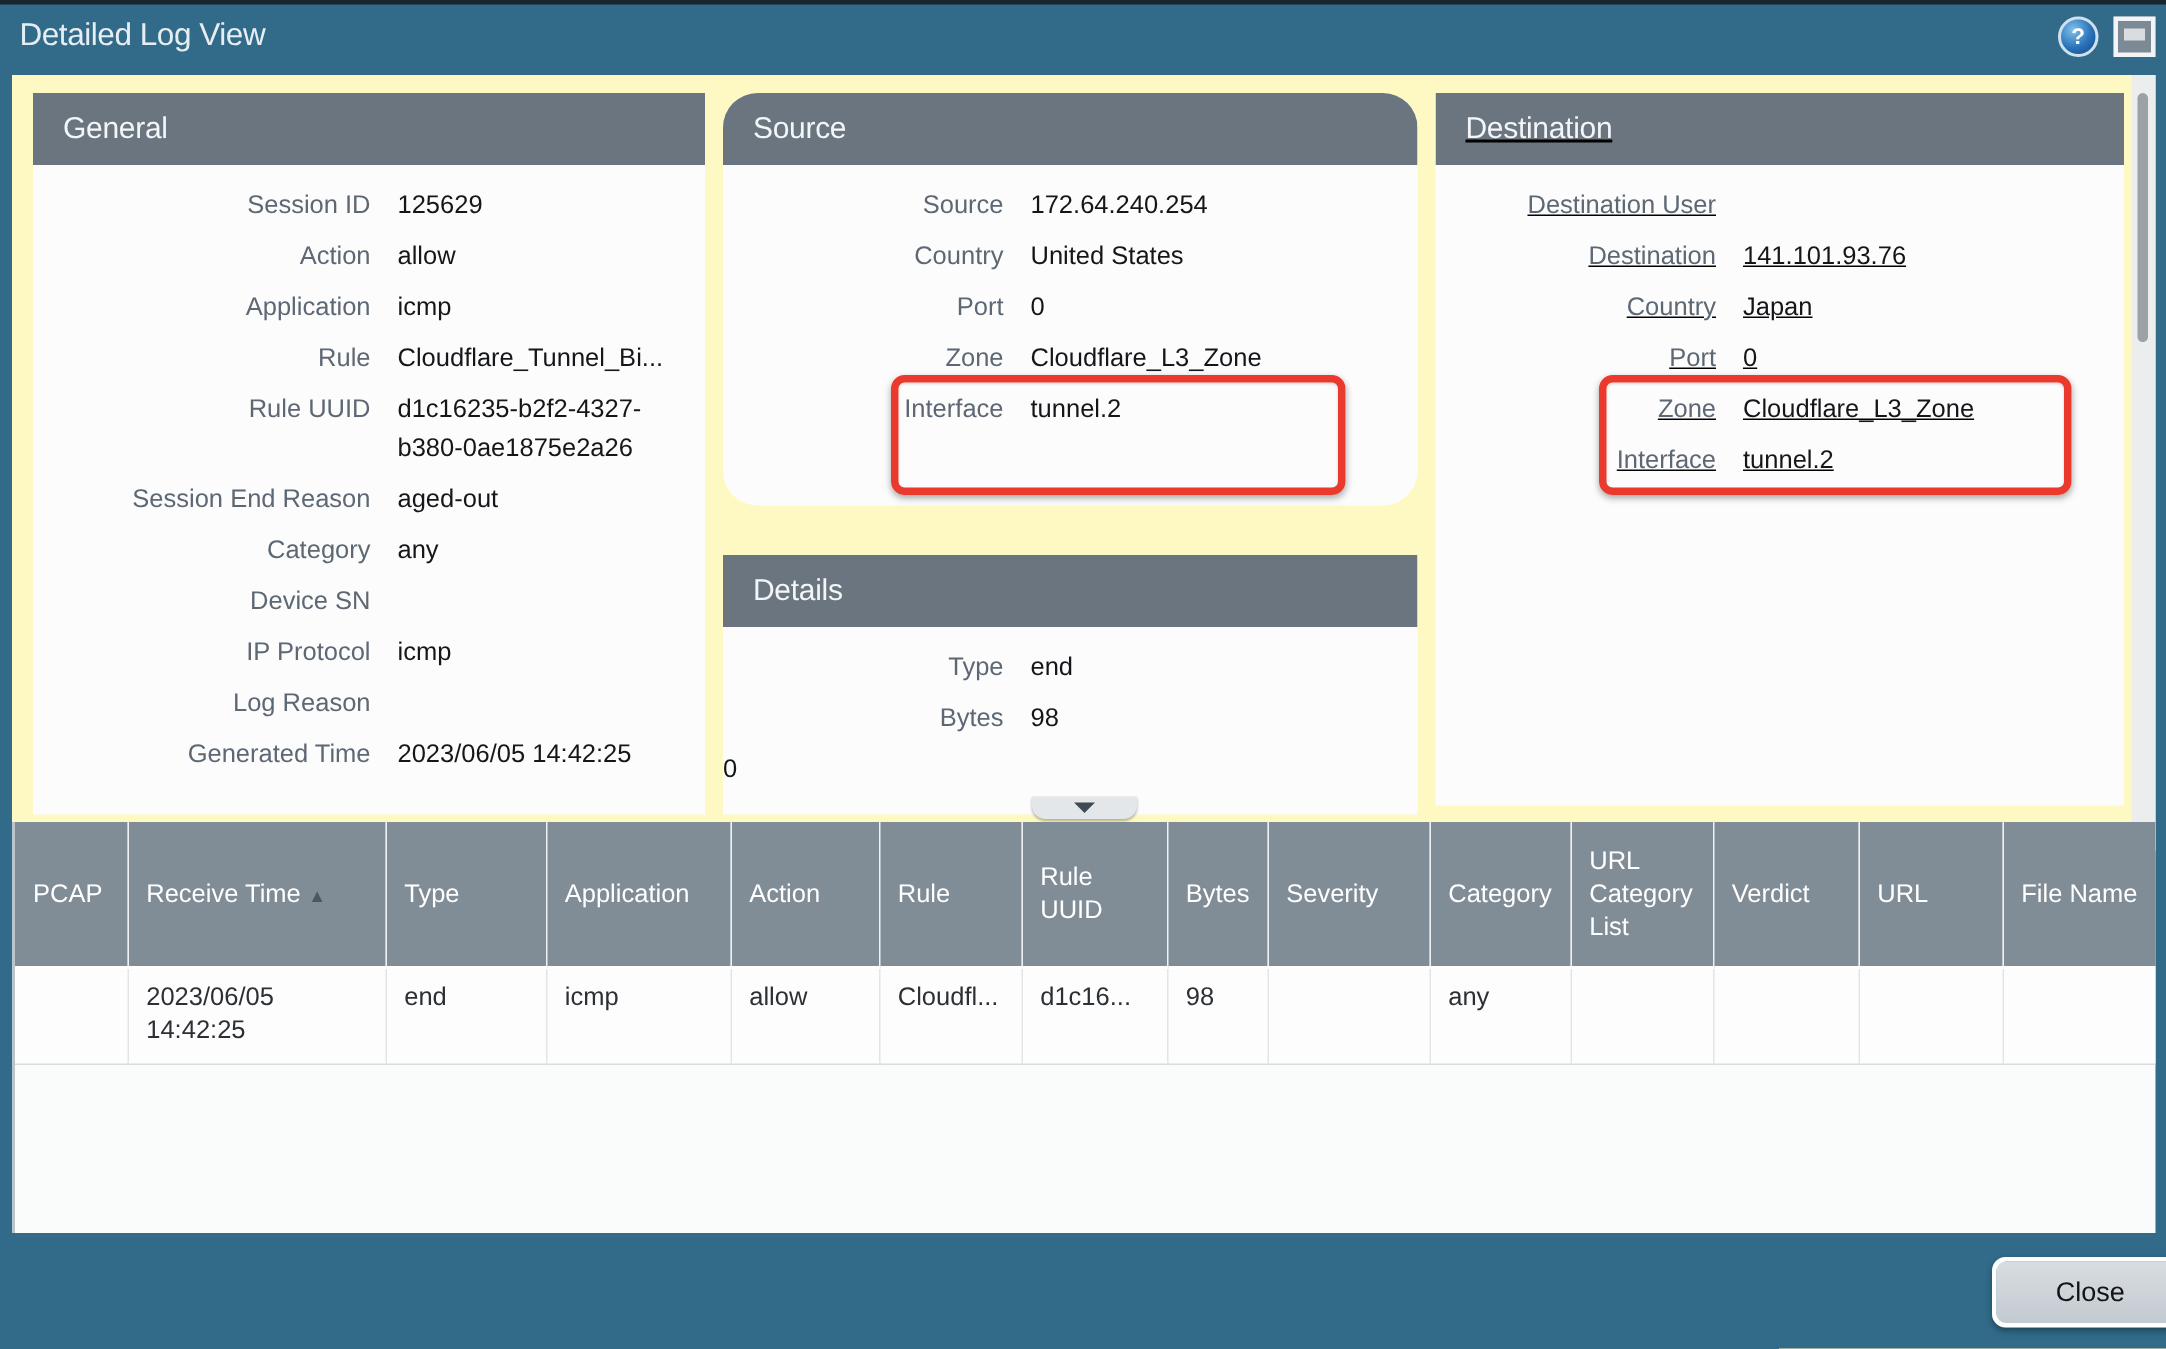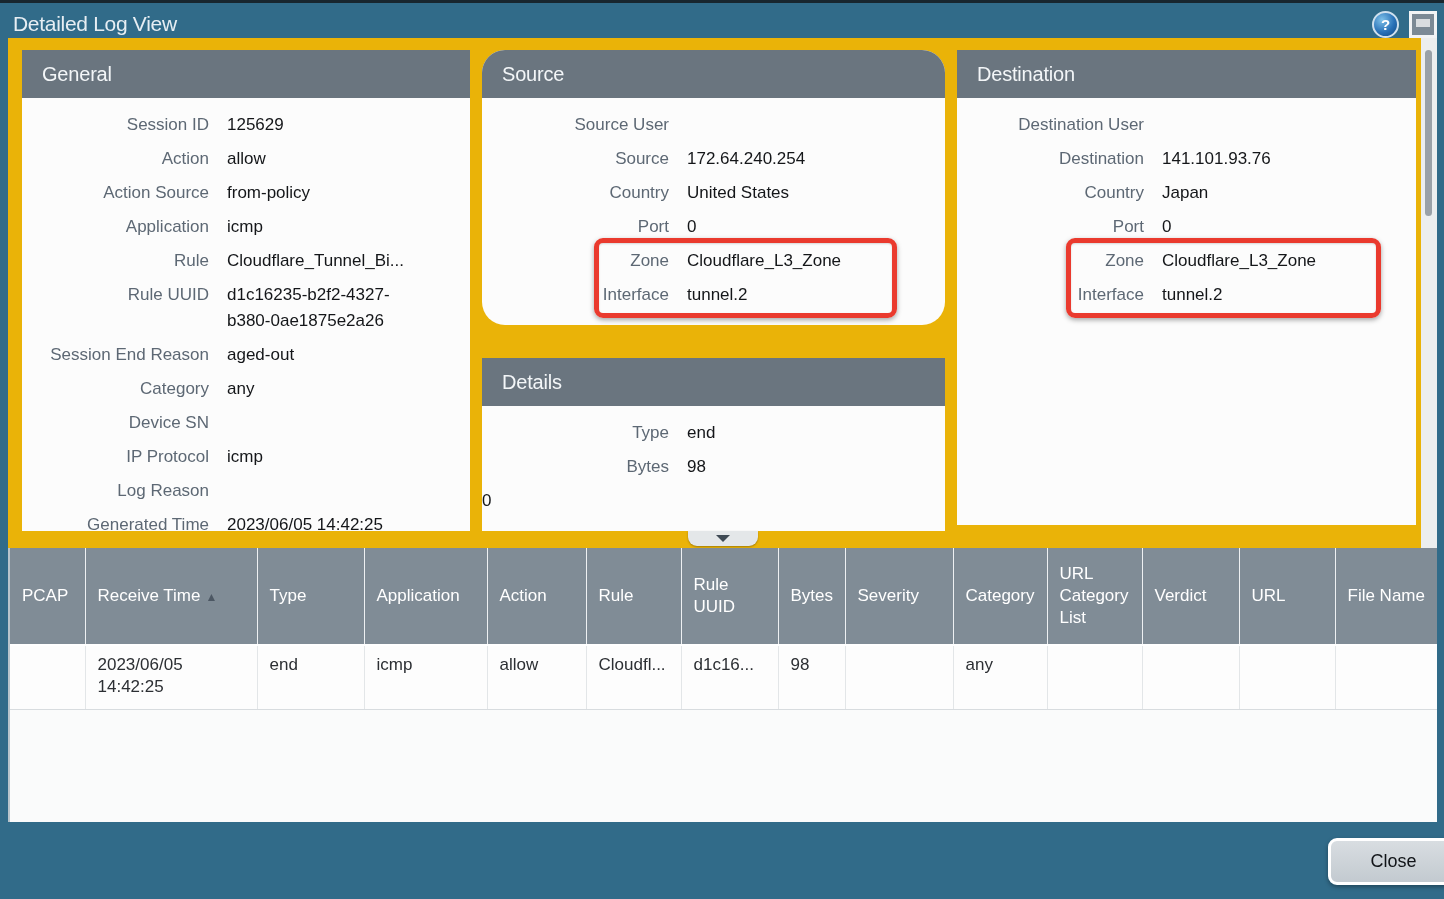--- a/index.html
+++ b/index.html
@@ -36,22 +36,22 @@
     background: #7c8a95; border: 3px solid #f2f4f5;
     cursor: pointer;
   }
   .window-icon-inner {
     position: absolute; left: 4px; top: 5px; width: 14px; height: 8px;
     background: #d9dde0;
   }
 
   
   .content-top {
-    position: absolute; left: 8px; top: 38px; width: 1429px; height: 517px;
-    background: #eab308;
+    position: absolute; left: 8px; top: 50px; width: 1429px; height: 517px;
+    background: #fef9c3;
   }
   .scroll-track {
     position: absolute; right: 0; top: 0; bottom: 0; width: 16px;
     background: #eceeee;
   }
   .scroll-thumb {
     position: absolute; left: 4px; top: 12px; width: 7px; height: 166px;
     background: #9aa1a7; border-radius: 4px; cursor: grab;
   }
 
@@ -59,22 +59,22 @@
   .panel { position: absolute; background: #fcfcfc; overflow: hidden; }
   .panel-header {
     height: 48px; background: #6a757f;
     color: #f3f6f8; font-size: 20px; line-height: 48px;
     padding-left: 20px; letter-spacing: -0.2px;
   }
   .panel-body { position: relative; padding-top: 10px; overflow: hidden; }
   .panel-general     { left: 14px;  top: 12px;  width: 448px; height: 481px; }
   .panel-source      { left: 474px; top: 12px;  width: 463px; height: 275px; border-radius: 23px; }
   .panel-details     { left: 474px; top: 320px; width: 463px; height: 173px; }
-  .panel-destination { left: 949px; top: 12px;  width: 459px; height: 475px; }
-  .panel-general .panel-body     { height: 433px; }
+  .panel-destination { left: 949px; top: 12px;  width: 459px; height: 475px; text-decoration: underline; }
+  .panel-general .panel-body     { height: 433px; padding-left: 38px; }
   .panel-source .panel-body      { height: 227px; }
   .panel-details .panel-body     { height: 125px; }
   .panel-destination .panel-body { height: 427px; }
 
   .kv-row { display: flex; min-height: 34px; padding: 4px 0; line-height: 26px; }
   .kv-label {
     width: 205px; flex: 0 0 205px; text-align: right;
     color: #5d6874; font-size: 17px; padding-right: 18px;
   }
   .kv-value {
@@ -162,24 +162,20 @@
     <div class="panel-body">
       <div class="kv-row">
         <span class="kv-label">Session ID</span>
         <span class="kv-value">125629</span>
       </div>
       <div class="kv-row">
         <span class="kv-label">Action</span>
         <span class="kv-value">allow</span>
       </div>
       <div class="kv-row">
-        <span class="kv-label">Action Source</span>
-        <span class="kv-value">from-policy</span>
-      </div>
-      <div class="kv-row">
         <span class="kv-label">Application</span>
         <span class="kv-value">icmp</span>
       </div>
       <div class="kv-row">
         <span class="kv-label">Rule</span>
         <span class="kv-value">Cloudflare_Tunnel_Bi...</span>
       </div>
       <div class="kv-row">
         <span class="kv-label">Rule UUID</span>
         <span class="kv-value">d1c16235-b2f2-4327-b380-0ae1875e2a26</span>
@@ -209,24 +205,20 @@
         <span class="kv-value">2023/06/05 14:42:25</span>
       </div>
     </div>
   </div>
 
   <div class="panel panel-source">
     <div class="panel-header">
       <span>Source</span>
     </div>
     <div class="panel-body">
-      <div class="kv-row">
-        <span class="kv-label">Source User</span>
-        <span class="kv-value"></span>
-      </div>
       <div class="kv-row">
         <span class="kv-label">Source</span>
         <span class="kv-value">172.64.240.254</span>
       </div>
       <div class="kv-row">
         <span class="kv-label">Country</span>
         <span class="kv-value">United States</span>
       </div>
       <div class="kv-row">
         <span class="kv-label">Port</span>

